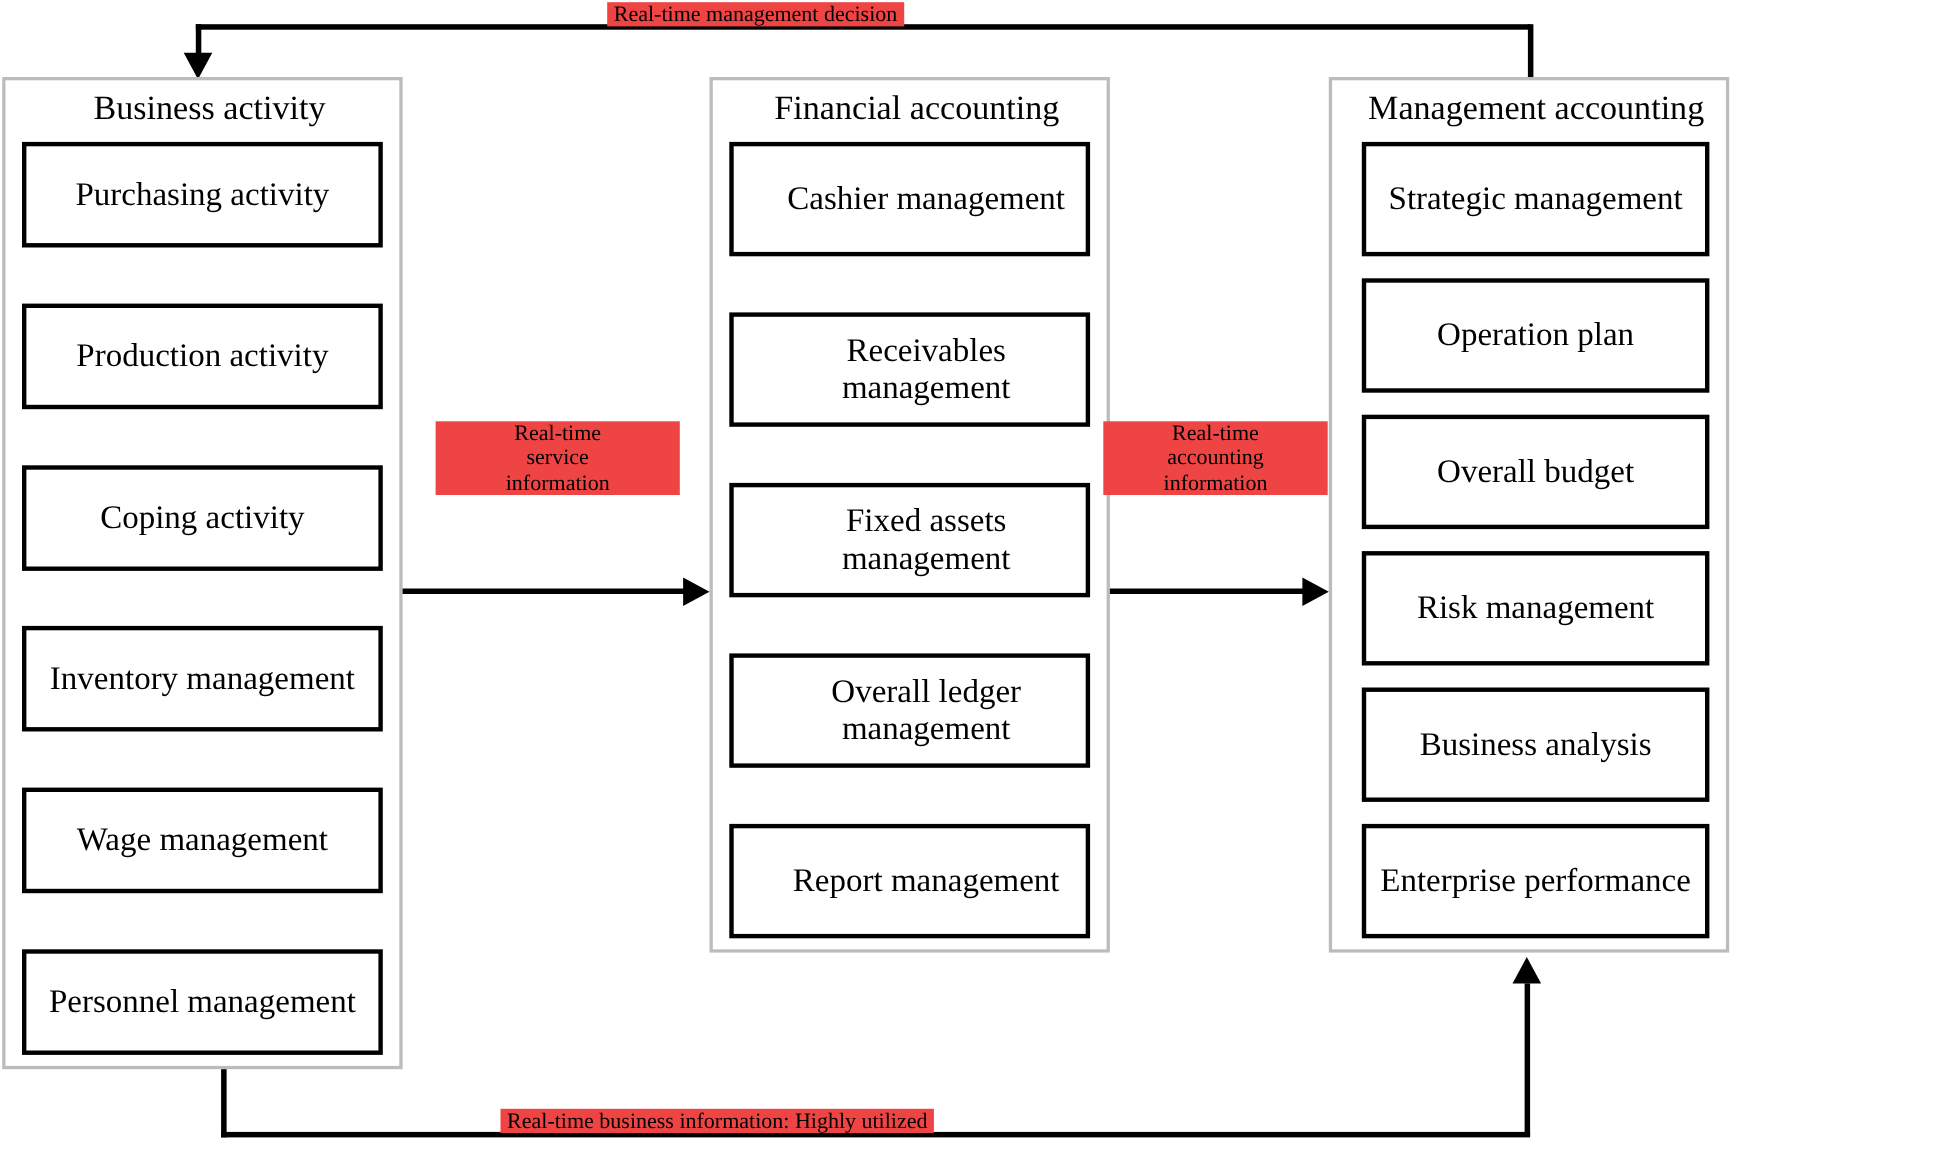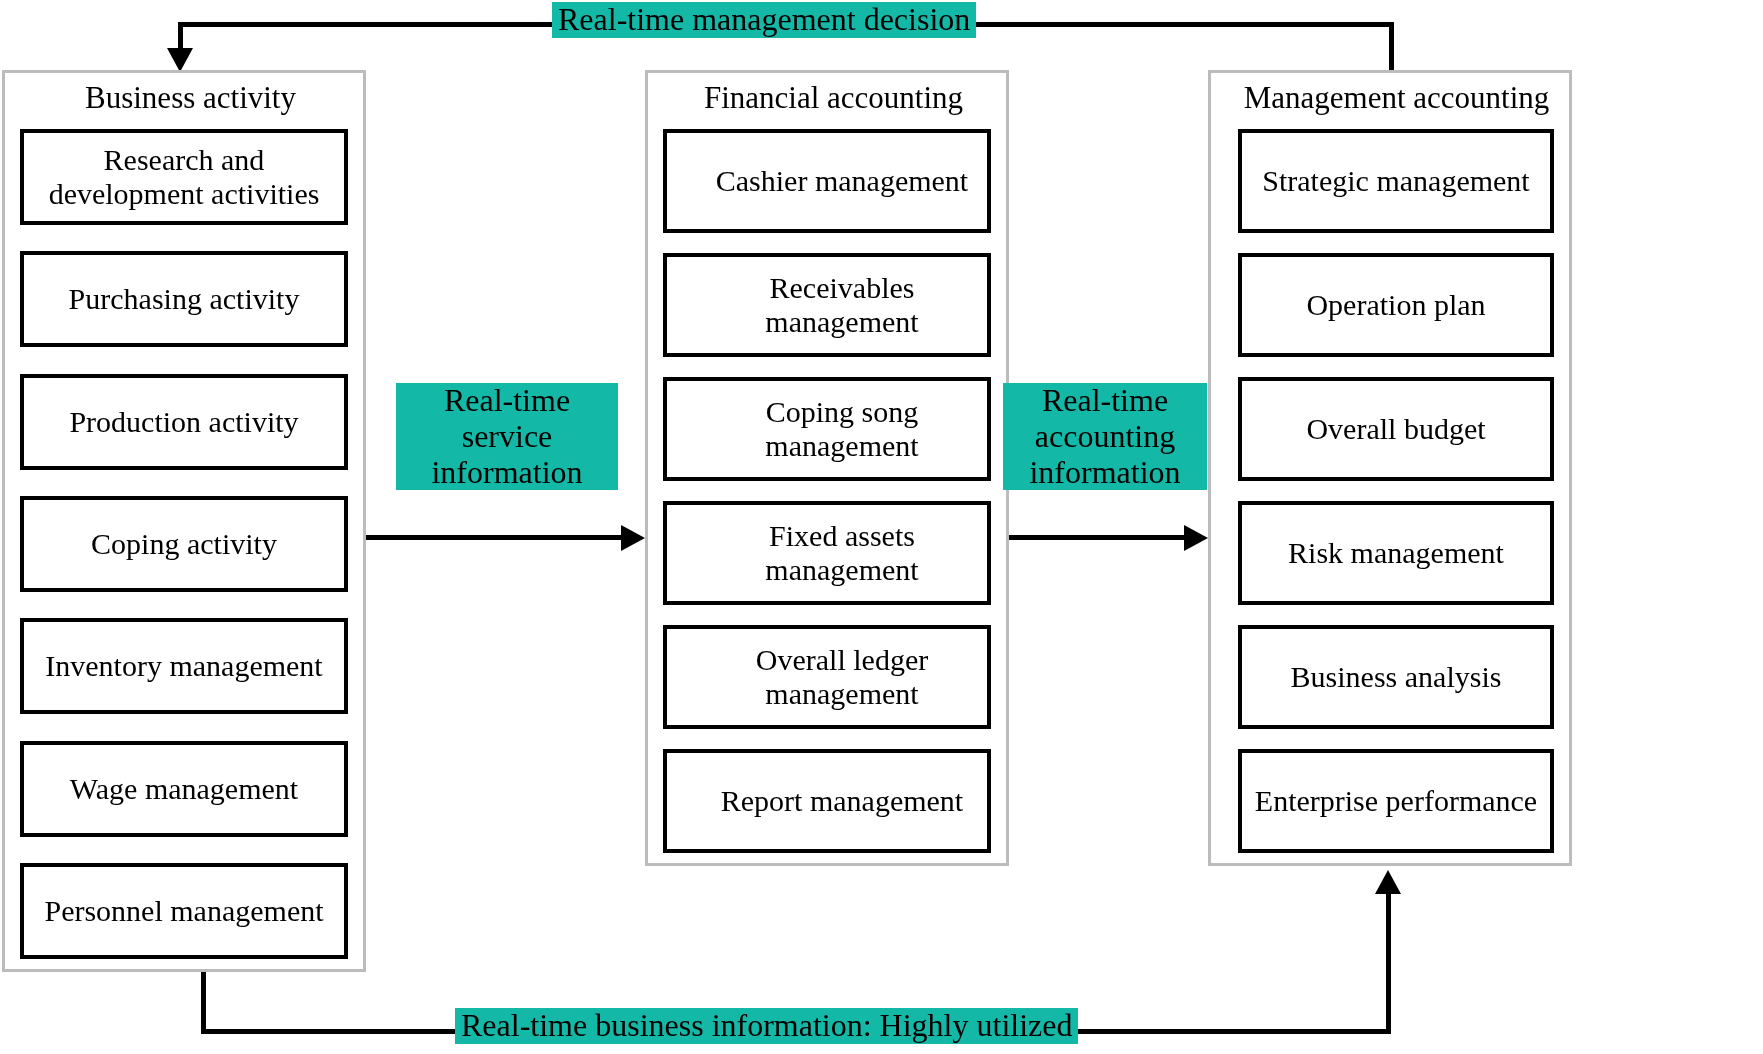--- a/index.html
+++ b/index.html
@@ -96,46 +96,43 @@
     position: absolute;
     width: 0;
     height: 0;
     border-top: 13px solid transparent;
     border-bottom: 13px solid transparent;
     border-left: 24px solid #000000;
   }
 
   .edge-label {
     position: absolute;
-    font-size: 32px;
+    font-size: 20px;
     line-height: 1.12;
     text-align: center;
     white-space: nowrap;
-    background: #14b8a6;
+    background: #ef4444;
     padding: 0 6px;
   }
   .edge-label.stacked { white-space: normal; }
 </style>
 </head>
 <body>
 
 <div id="canvas">
 
   <div class="vline" style="left:1389px; top:22px; height:50px;"></div>
   <div class="hline" style="left:178px; top:22px; width:1213px;"></div>
   <div class="vline" style="left:178px; top:22px; height:30px;"></div>
   <div class="arrow-down" style="left:167px; top:48px;"></div>
   <div class="edge-label" style="left:552px; top:2px;">Real-time management decision</div>
 
   <div class="column" id="col-business" style="left:2px; top:70px; width:364px; height:902px;">
     <div class="column-title">Business activity</div>
     <div class="items">
-      <div class="item-boxpill item-box">
-        <span>Research and development activities</span>
-      </div>
       <div class="item-box">
         <span>Purchasing activity</span>
       </div>
       <div class="item-box">
         <span>Production activity</span>
       </div>
       <div class="item-box">
         <span>Coping activity</span>
       </div>
       <div class="item-box">
@@ -151,23 +148,20 @@
   </div>
 
   <div class="column" id="col-financial" style="left:645px; top:70px; width:364px; height:796px;">
     <div class="column-title">Financial accounting</div>
     <div class="items">
       <div class="item-box">
         <span>Cashier management</span>
       </div>
       <div class="item-box">
         <span>Receivables management</span>
-      </div>
-      <div class="item-box">
-        <span>Coping song management</span>
       </div>
       <div class="item-box">
         <span>Fixed assets management</span>
       </div>
       <div class="item-box">
         <span>Overall ledger management</span>
       </div>
       <div class="item-box">
         <span>Report management</span>
       </div>

